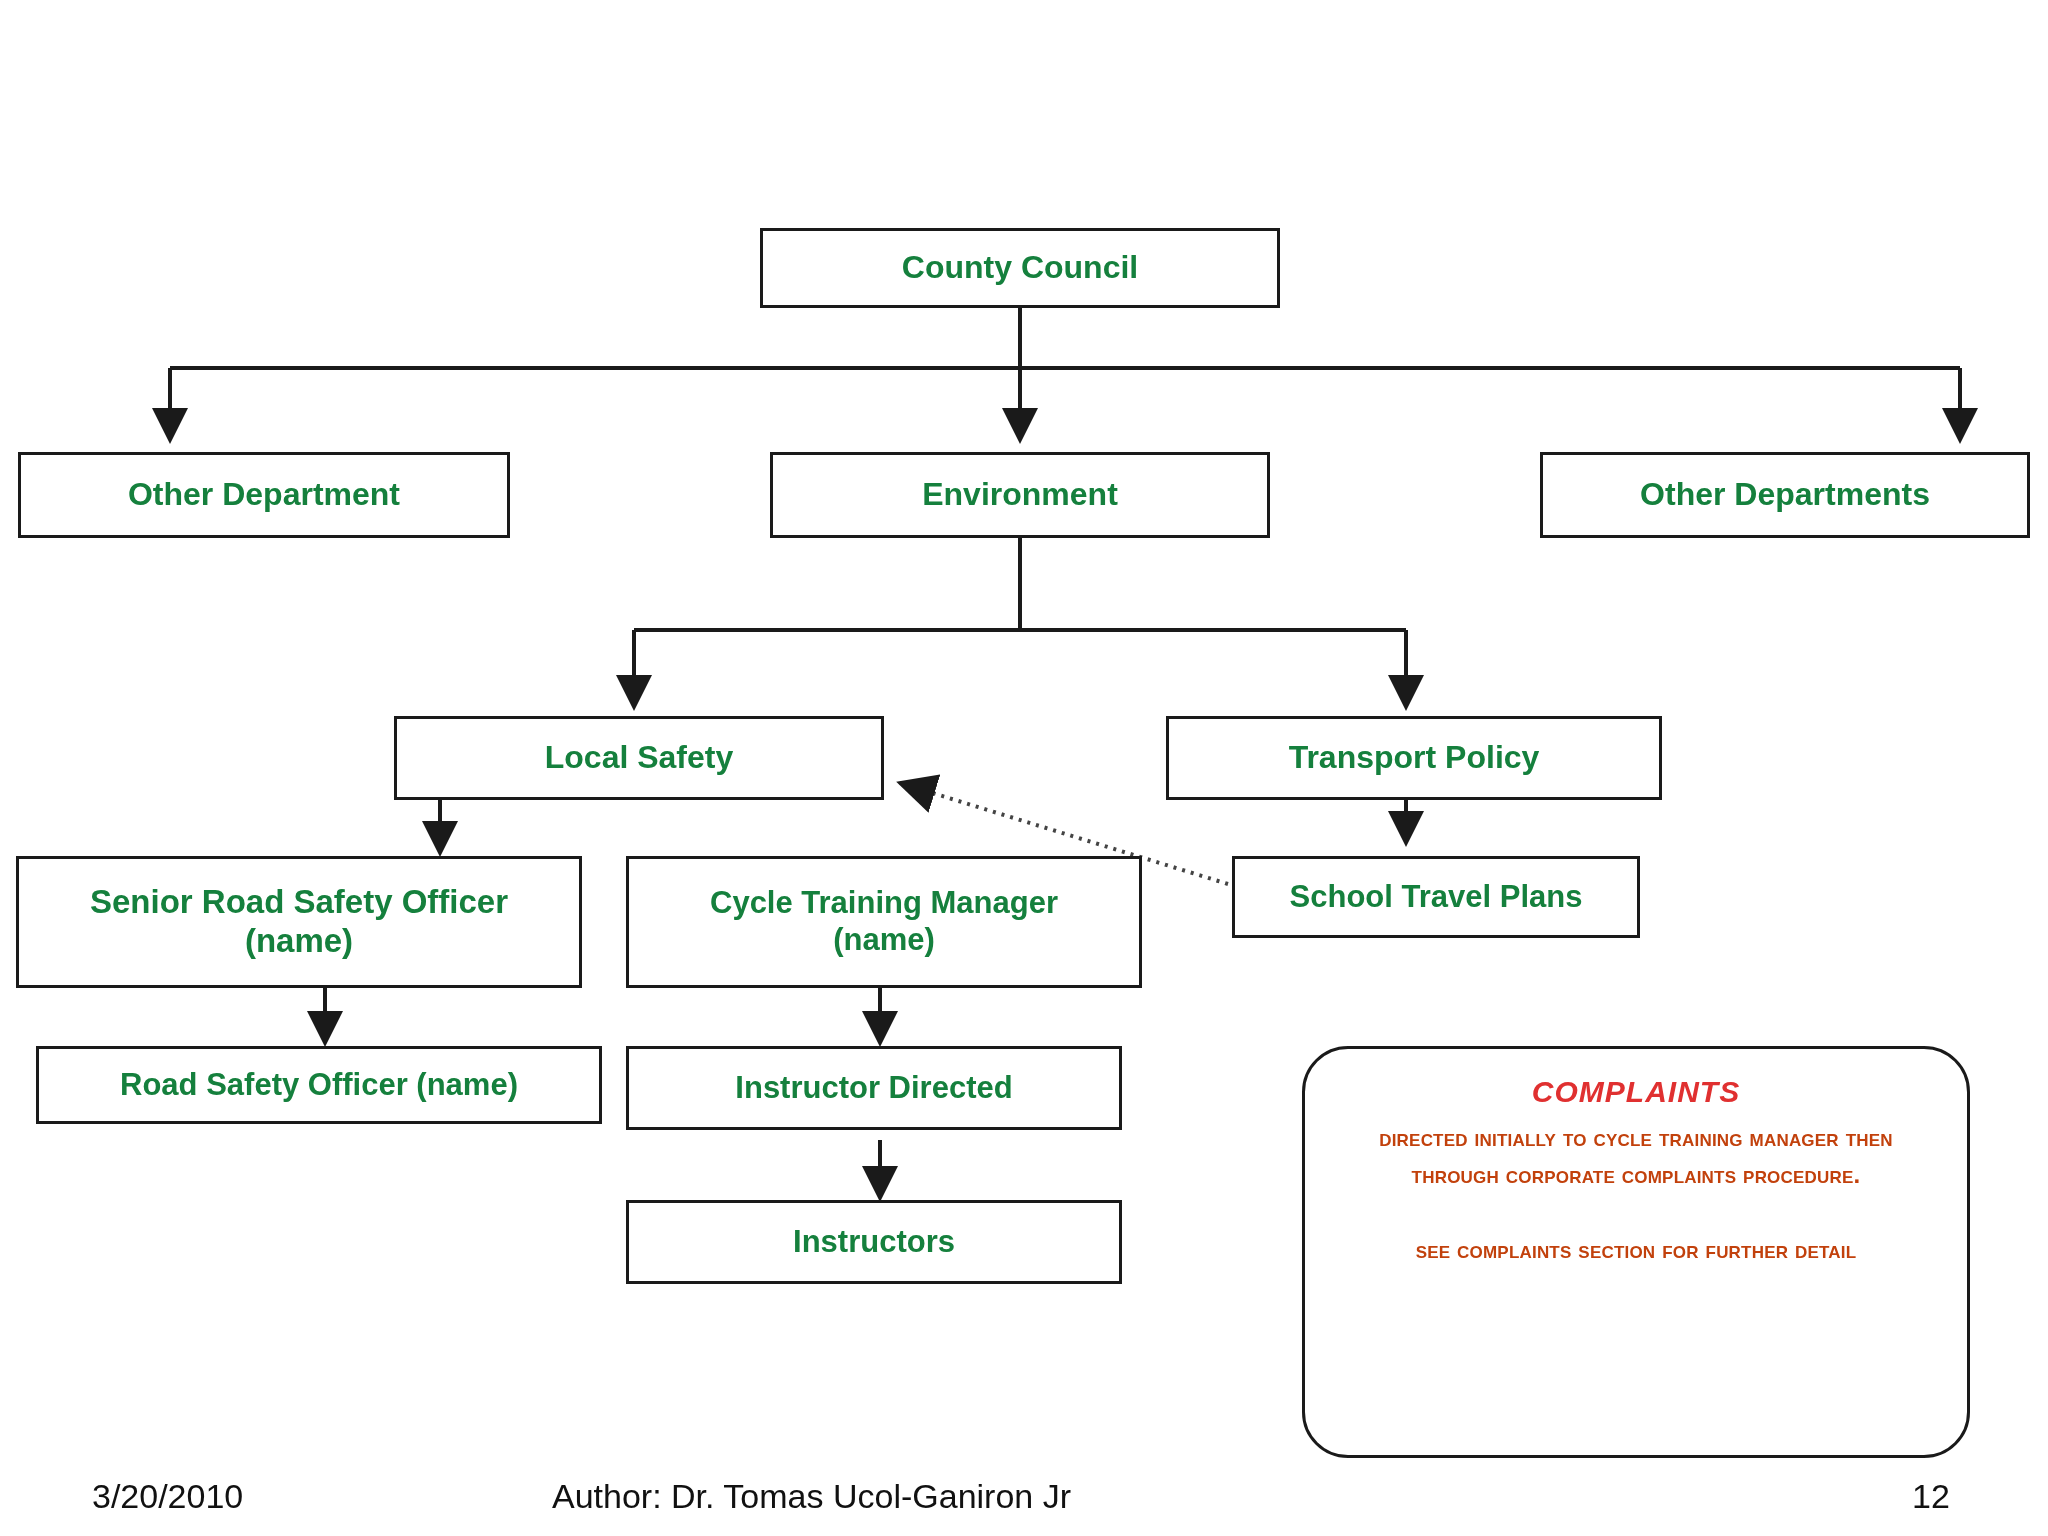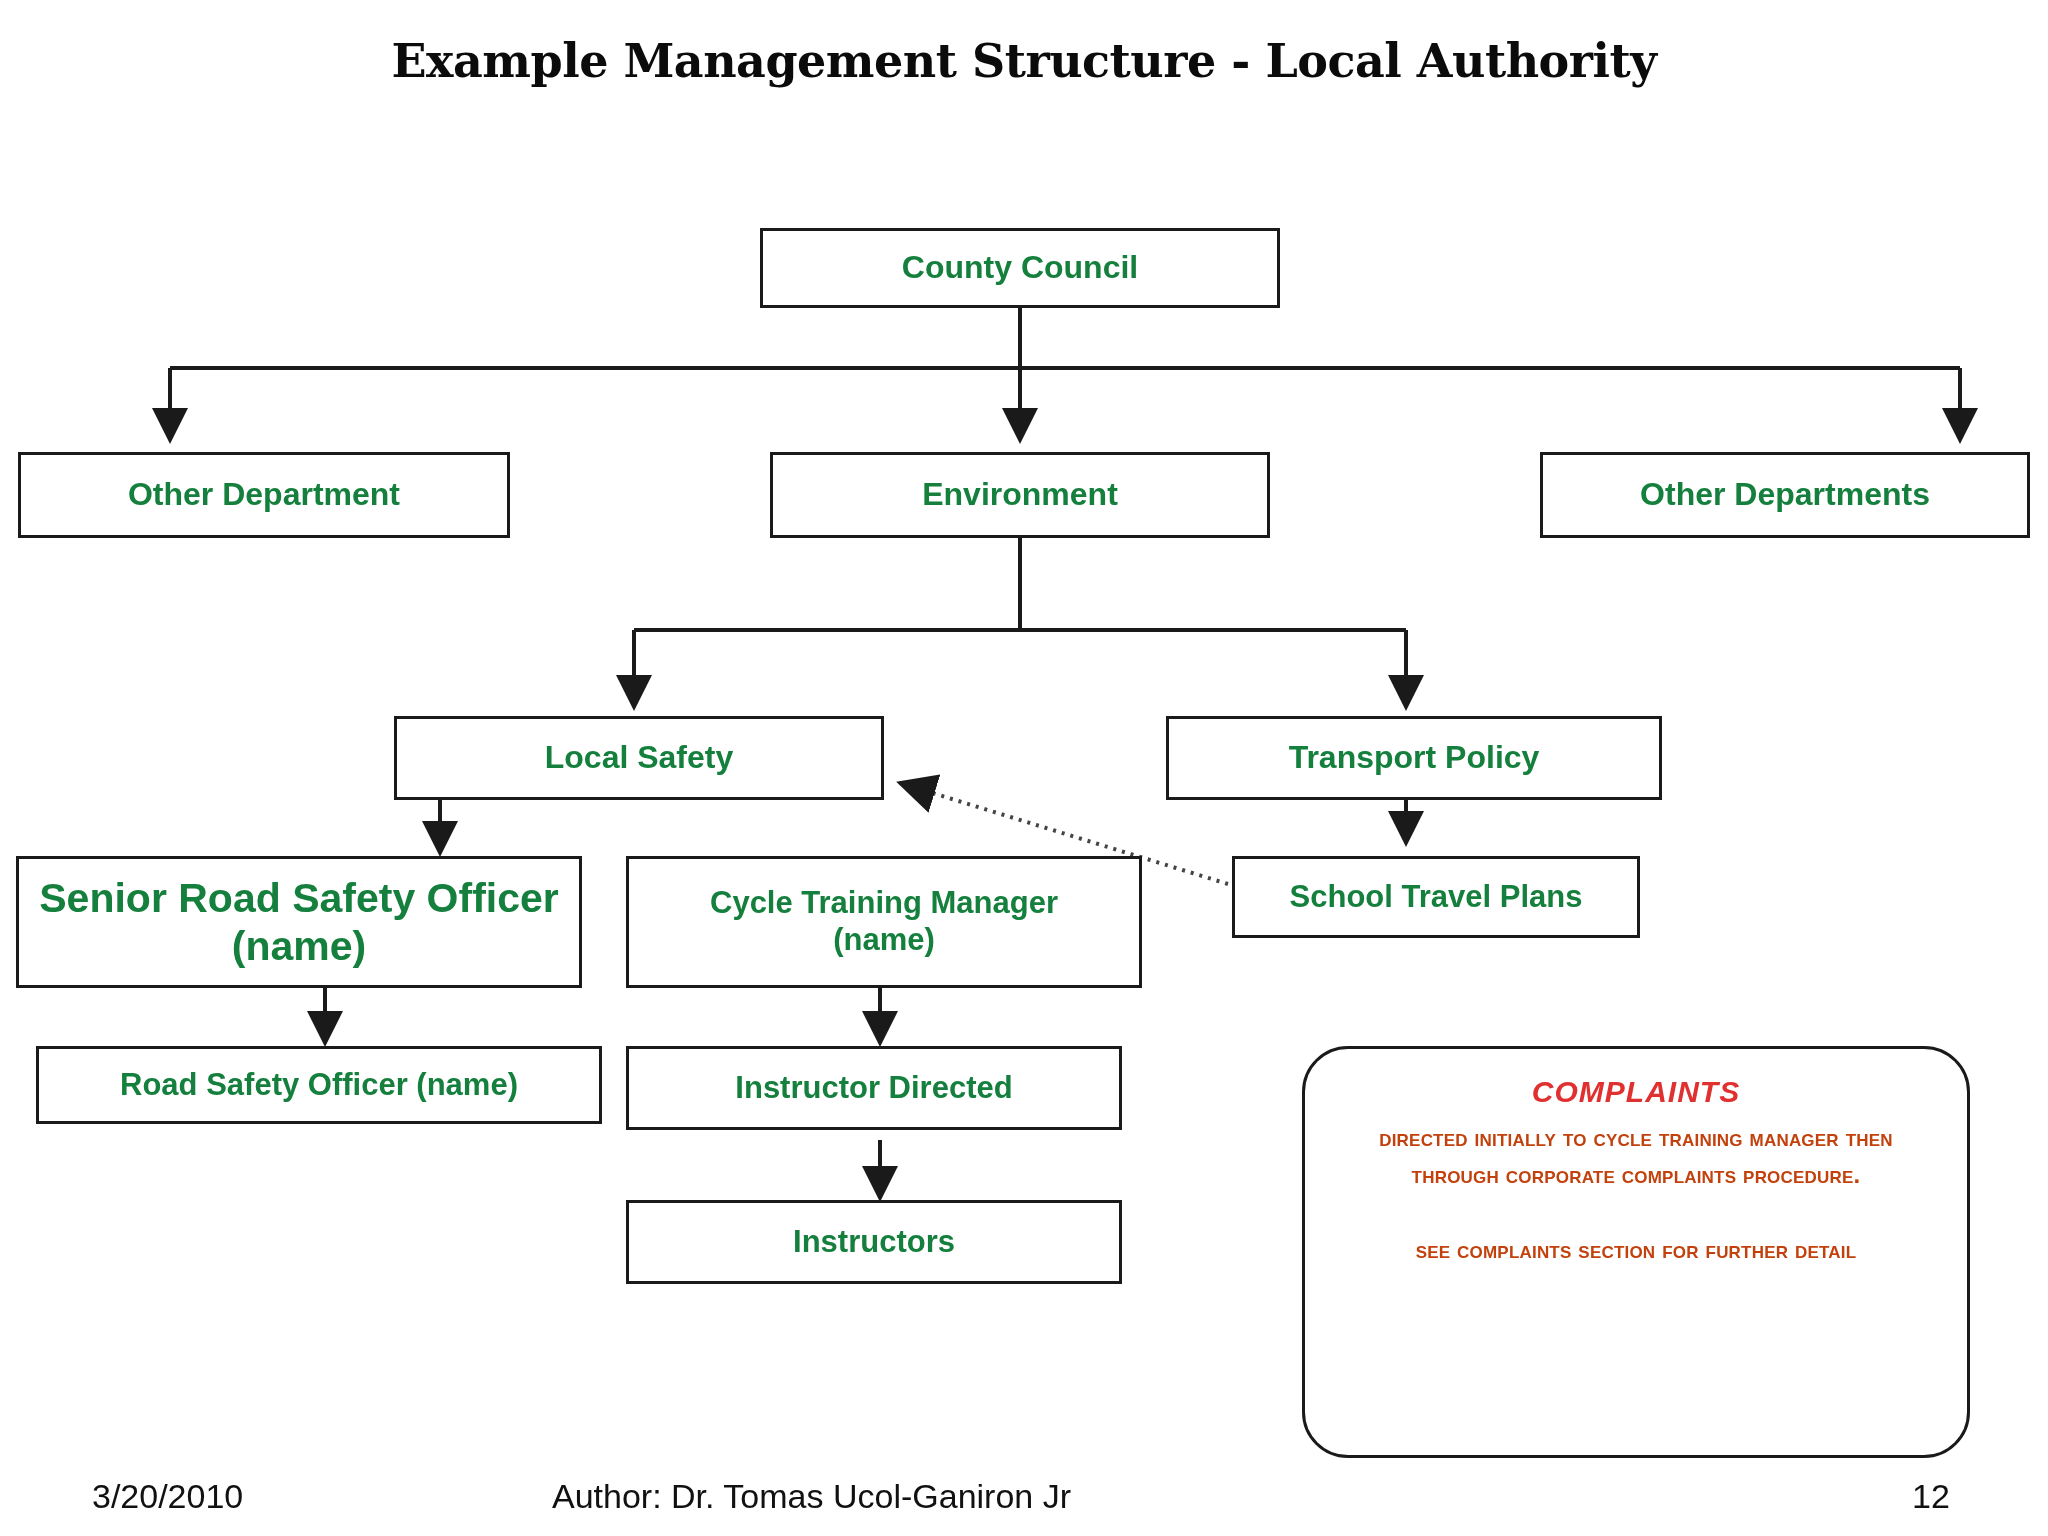--- a/index.html
+++ b/index.html
@@ -111,21 +111,20 @@
   }
   #footer-date { left: 92px; top: 1477px; }
   #footer-author { left: 552px; top: 1477px; }
   #footer-page { left: 1912px; top: 1477px; text-align: right; }
 </style>
 </head>
 <body>
 
 <div id="slide">
 
-  <div id="title">Example Management Structure - Local Authority</div>
 
   <svg id="chart-svg" viewBox="0 0 2048 1536" xmlns="http://www.w3.org/2000/svg">
     <defs>
       <marker id="arrowhead" markerWidth="9" markerHeight="9" refX="8" refY="4.5" orient="auto" markerUnits="strokeWidth">
         <path d="M0,0 L9,4.5 L0,9 z" fill="#1a1a1a"></path>
       </marker>
       <marker id="arrowhead-dot" markerWidth="10" markerHeight="10" refX="9" refY="5" orient="auto" markerUnits="strokeWidth">
         <path d="M0,0 L10,5 L0,10 z" fill="#1a1a1a"></path>
       </marker>
     </defs>
@@ -175,21 +174,21 @@
   </div>
 
   <div class="node" style="left:394px; top:716px; width:490px; height:84px; font-size:32px;">
     <span class="lbl">Local Safety</span>
   </div>
 
   <div class="node" style="left:1166px; top:716px; width:496px; height:84px; font-size:32px;">
     <span class="lbl">Transport Policy</span>
   </div>
 
-  <div class="node" style="left:16px; top:856px; width:566px; height:132px; font-size:41px; flex-direction:column;">
+  <div class="node" style="left:16px; top:856px; width:566px; height:132px; font-size:33px; flex-direction:column;">
     <span class="lbl">Senior Road Safety Officer</span>
     <span class="lbl2">(name)</span>
   </div>
 
   <div class="node" style="left:626px; top:856px; width:516px; height:132px; font-size:31px; flex-direction:column;">
     <span class="lbl">Cycle Training Manager</span>
     <span class="lbl2">(name)</span>
   </div>
 
   <div class="node" style="left:1232px; top:856px; width:408px; height:82px; font-size:31px;">

